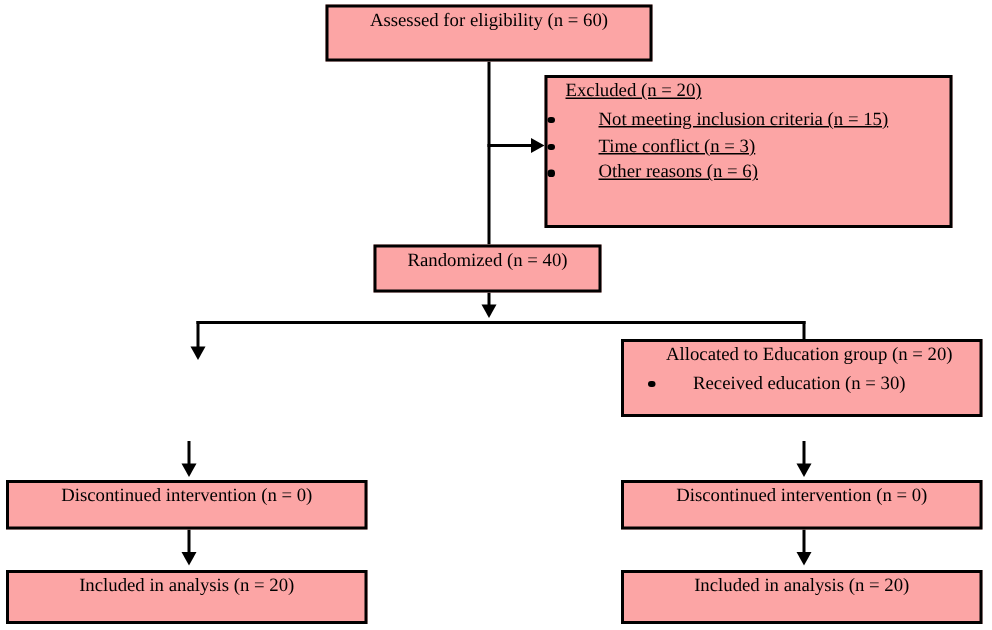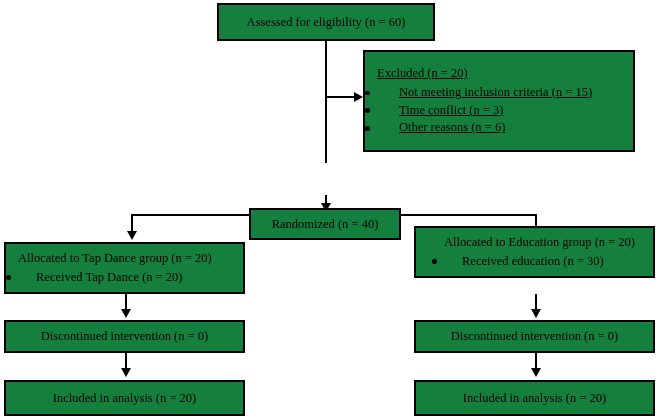--- a/index.html
+++ b/index.html
@@ -20,24 +20,24 @@
     height: 420px;
     background: #ffffff;
     overflow: hidden;
   }
 
   
   .box {
     position: absolute;
     box-sizing: border-box;
     border: 2px solid #000000;
-    background: #15803d;
+    background: #fca5a5;
     display: flex;
     flex-direction: column;
-    justify-content: center;
+    justify-content: flex-start;
     z-index: 3;
   }
   .box-centered {
     align-items: center;
   }
   .box-title {
     font-size: 12.5px;
     line-height: 1.35;
     white-space: nowrap;
   }
@@ -132,41 +132,32 @@
         <span class="bullet-dot"></span>
         <span>Time conflict (n = 3)</span>
       </li>
       <li>
         <span class="bullet-dot"></span>
         <span>Other reasons (n = 6)</span>
       </li>
     </ul>
   </div>
 
-  <div class="box box-centered" style="left:249px; top:163px; width:152px; height:32px;margin-top:45px;">
+  <div class="box box-centered" style="left:249px; top:163px; width:152px; height:32px;">
     <div class="box-title">Randomized (n = 40)</div>
   </div>
 
   <div class="vline" style="left:325px; top:195px; height:11px;"></div>
   <div class="arrow-down" style="left:321px; top:203px;"></div>
 
   <div class="hline" style="left:131px; top:214px; width:406px;"></div>
 
   <div class="vline" style="left:131px; top:214px; height:20px;"></div>
   <div class="arrow-down" style="left:127px; top:231px;"></div>
 
-  <div class="box" style="left:4px; top:242px; width:241px; height:52px;">
-    <div class="box-title box-title-pad">Allocated to Tap Dance group (n = 20)</div>
-    <ul class="bullets alloc-list">
-      <li>
-        <span class="bullet-dot"></span>
-        <span>Received Tap Dance (n = 20)</span>
-      </li>
-    </ul>
-  </div>
 
   <div class="vline" style="left:125px; top:294px; height:18px;"></div>
   <div class="arrow-down" style="left:121px; top:309px;"></div>
 
   <div class="box box-centered" style="left:4px; top:320px; width:241px; height:33px;">
     <div class="box-title">Discontinued intervention (n = 0)</div>
   </div>
 
   <div class="vline" style="left:125px; top:353px; height:18px;"></div>
   <div class="arrow-down" style="left:121px; top:368px;"></div>

